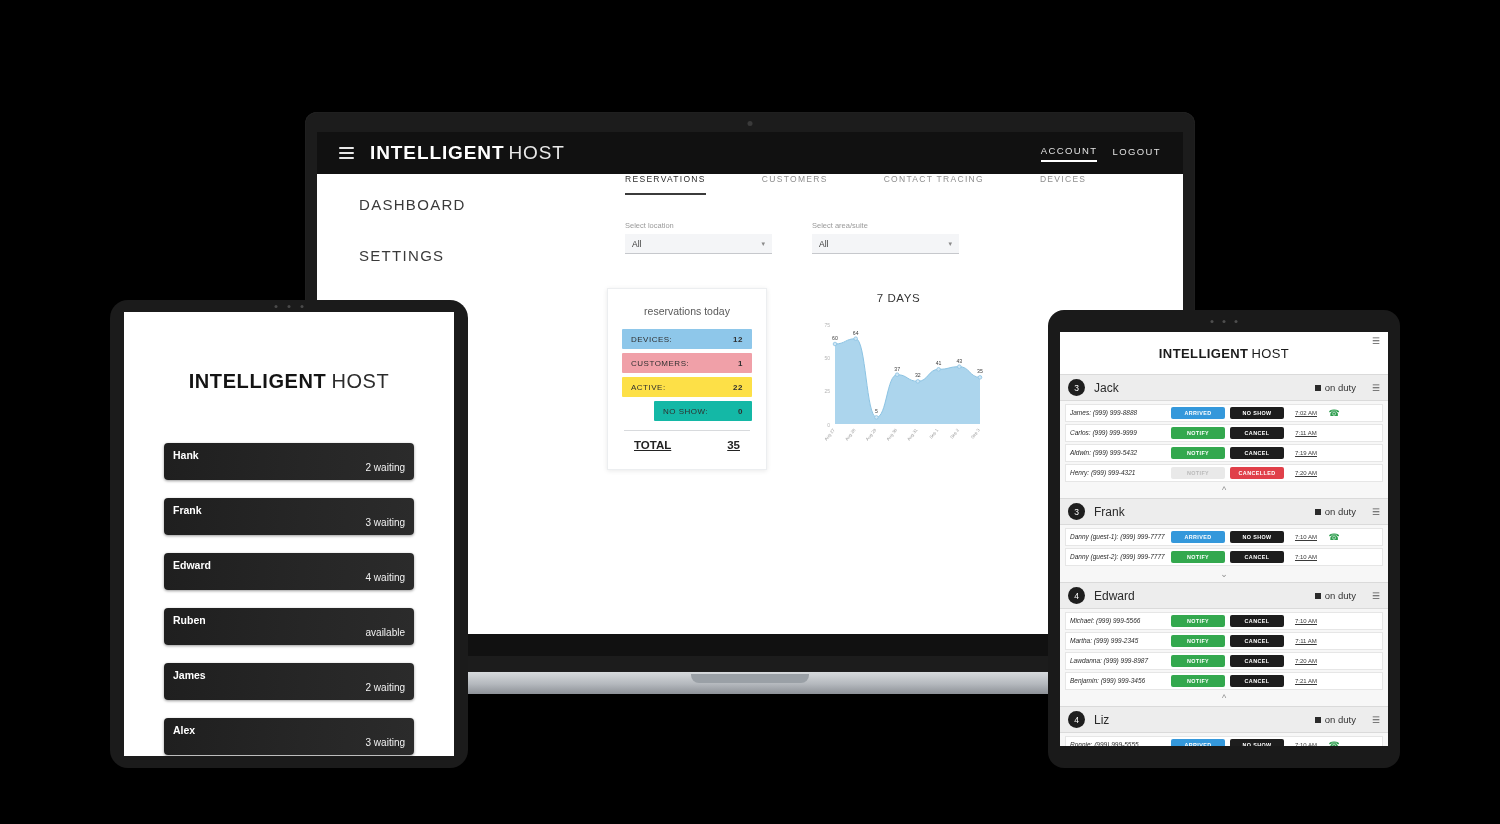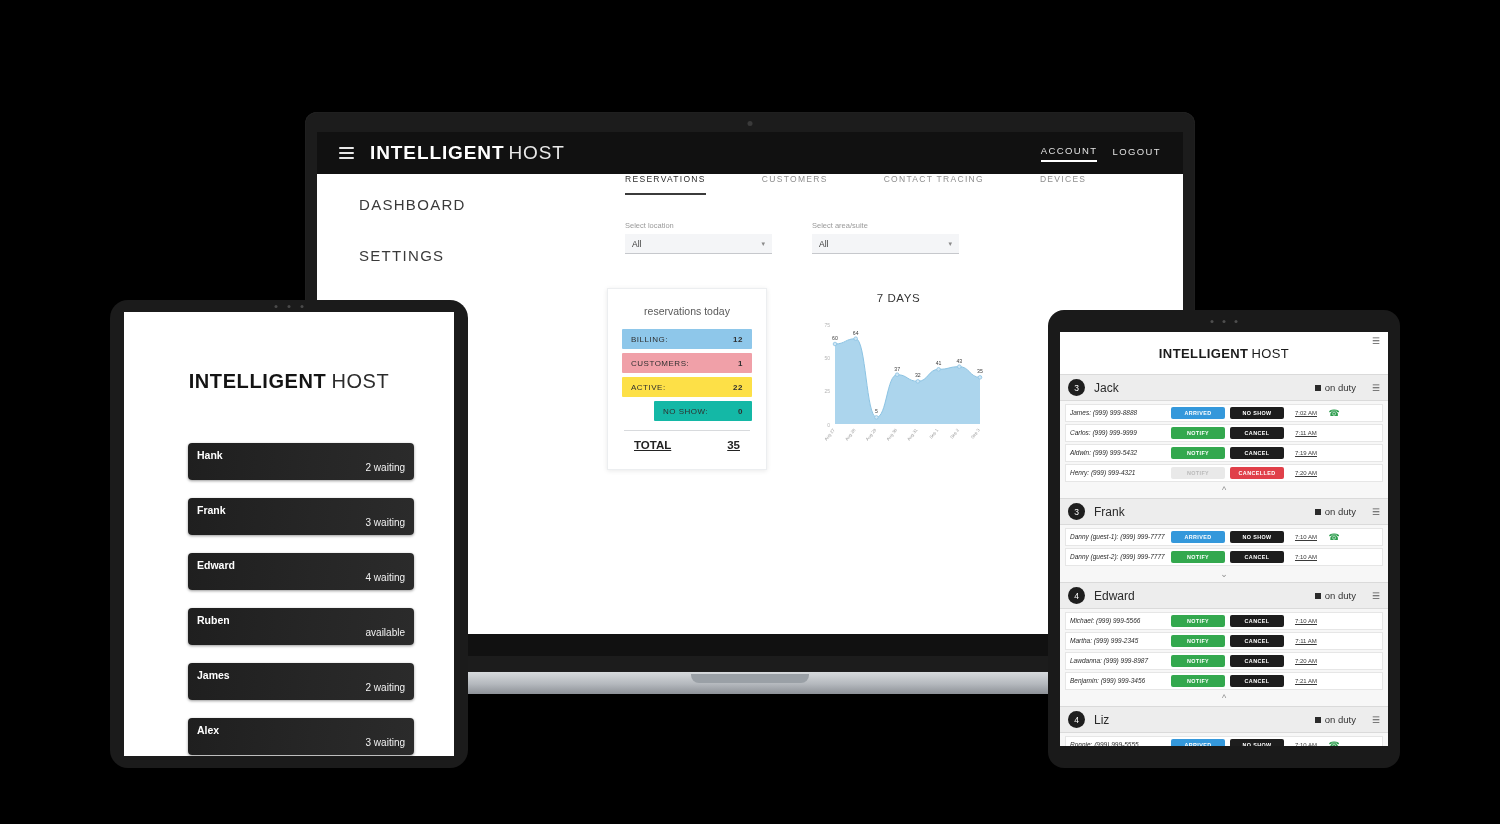--- a/index.html
+++ b/index.html
@@ -93,21 +93,21 @@
 
   
   #tablet { position:absolute; left:110px; top:300px; width:358px; height:468px; }
   .tab-bezel { position:absolute; inset:0; background:#1b1b1b; border-radius:18px; }
   .tab-screen { position:absolute; left:14px; top:12px; width:330px; height:444px; background:#fff; overflow:hidden; }
   .tab-dots { position:absolute; left:50%; top:5px; transform:translateX(-50%); display:flex; gap:10px; }
   .tab-dots i { width:3px;height:3px;border-radius:50%;background:#4a4a4a;display:block;}
   .tab-brand { text-align:center; font-size:20px; letter-spacing:.6px; color:#141414; padding-top:58px; }
   .tab-brand b { font-weight:700; }
   .tab-brand span { font-weight:300; color:#2c2c2c; margin-left:5px;}
-  .host-list { padding: 50px 40px 0; display:flex; flex-direction:column; gap:18px;margin-left:24px; }
+  .host-list { padding: 50px 40px 0; display:flex; flex-direction:column; gap:18px; }
   .host-chip {
     background: linear-gradient(95deg,#1f1f1f 0%, #262626 55%, #2b2b2b 100%);
     border-radius:4px; padding: 6px 9px 7px; color:#fff;
     box-shadow: 0 1px 3px rgba(0,0,0,.4);
     min-height: 34px; cursor:pointer;
   }
   .host-name { font-size:10.5px; font-weight:700; }
   .host-status { font-size:10px; text-align:right; margin-top:1px; color:#f2f2f2; }
 
   
@@ -211,21 +211,21 @@
                 </div>
               </div>
             </div>
 
             <div class="widgets">
 
               <div class="res-card">
                 <div class="res-title">reservations today</div>
                 <div id="res-rows">
                     <div class="res-row" style="background: rgb(142, 199, 234);">
-                      <span>BILLING:</span>
+                      <span>DEVICES:</span>
                       <span class="v">12</span>
                     </div>
                     <div class="res-row" style="background: rgb(240, 160, 168);">
                       <span>CUSTOMERS:</span>
                       <span class="v">1</span>
                     </div>
                     <div class="res-row" style="background: #fde047;">
                       <span>ACTIVE:</span>
                       <span class="v">22</span>
                     </div>

